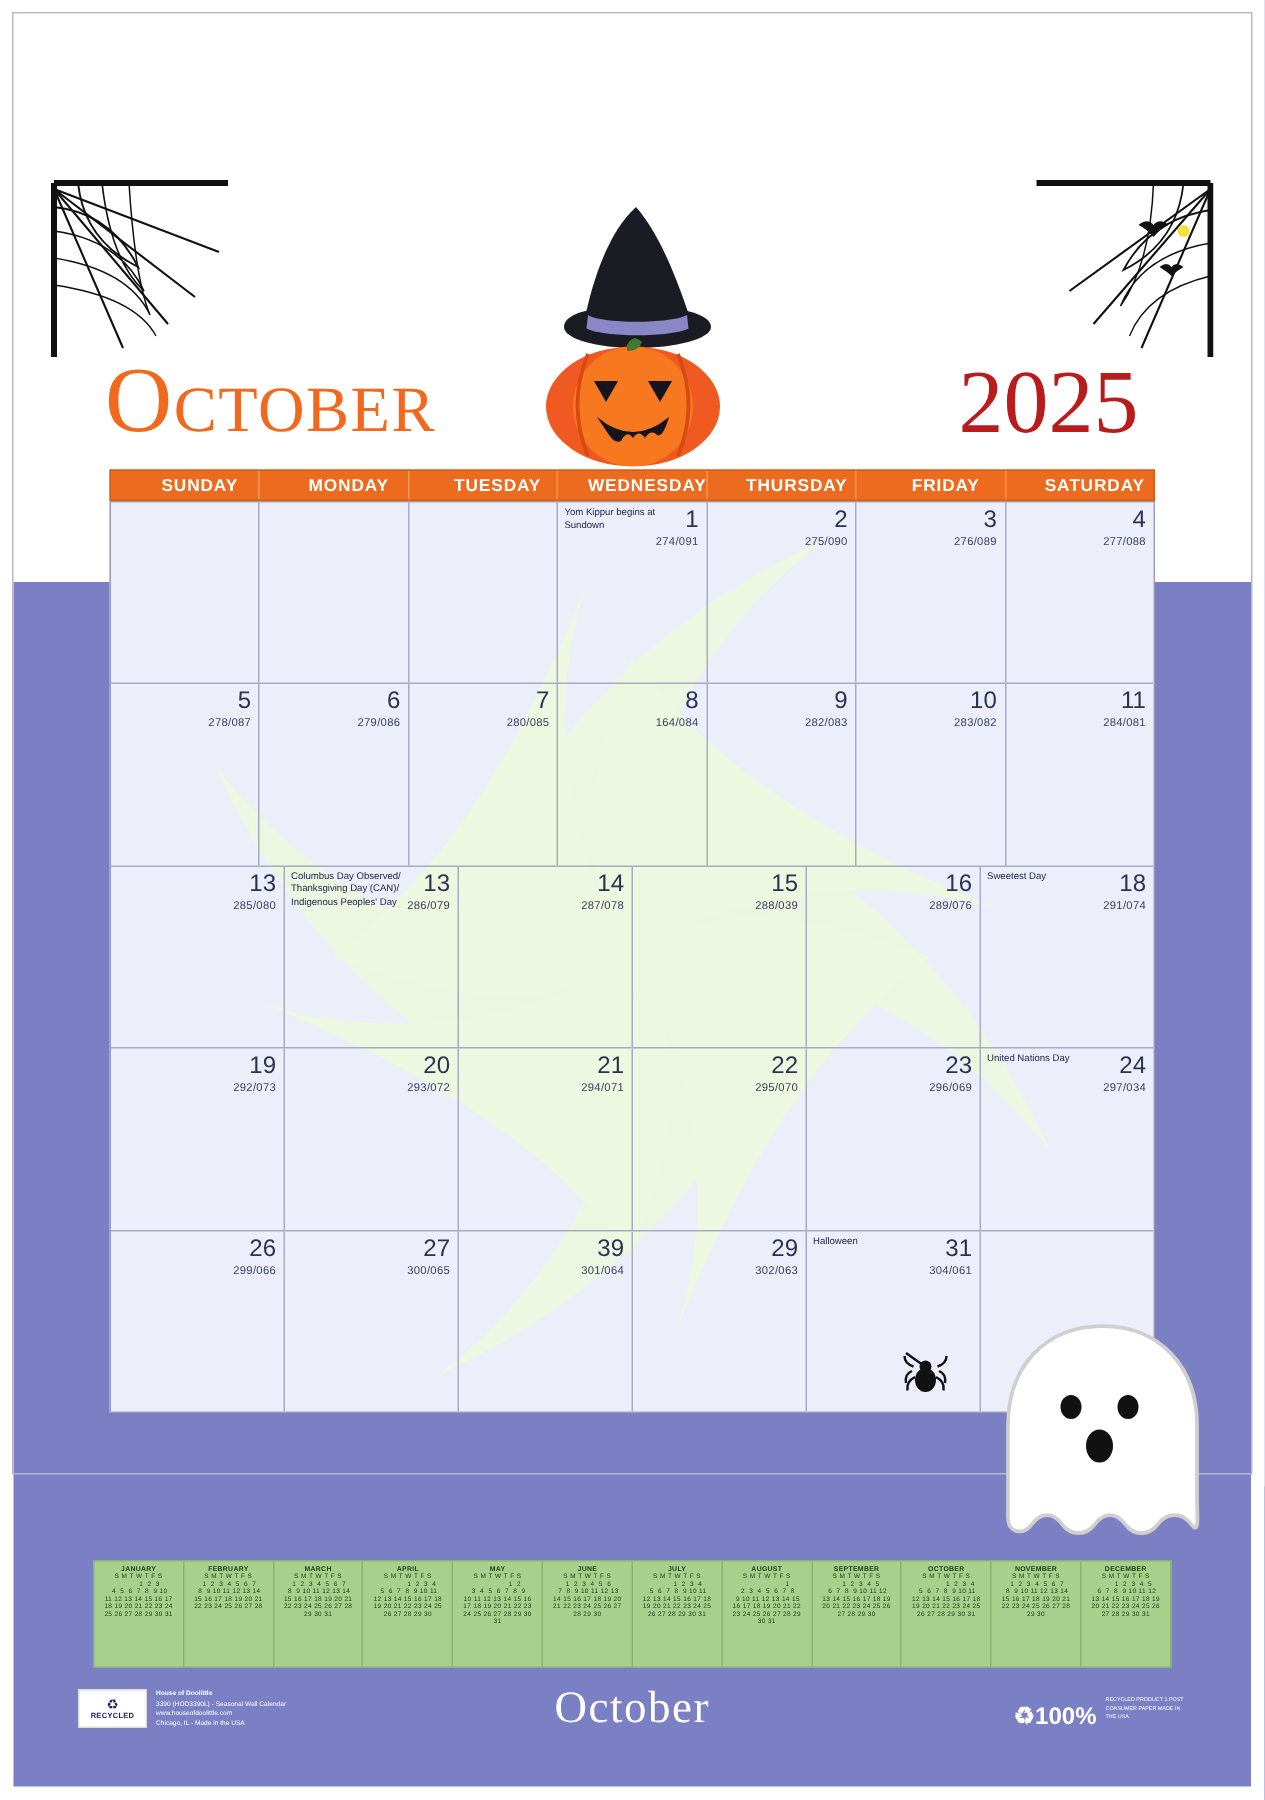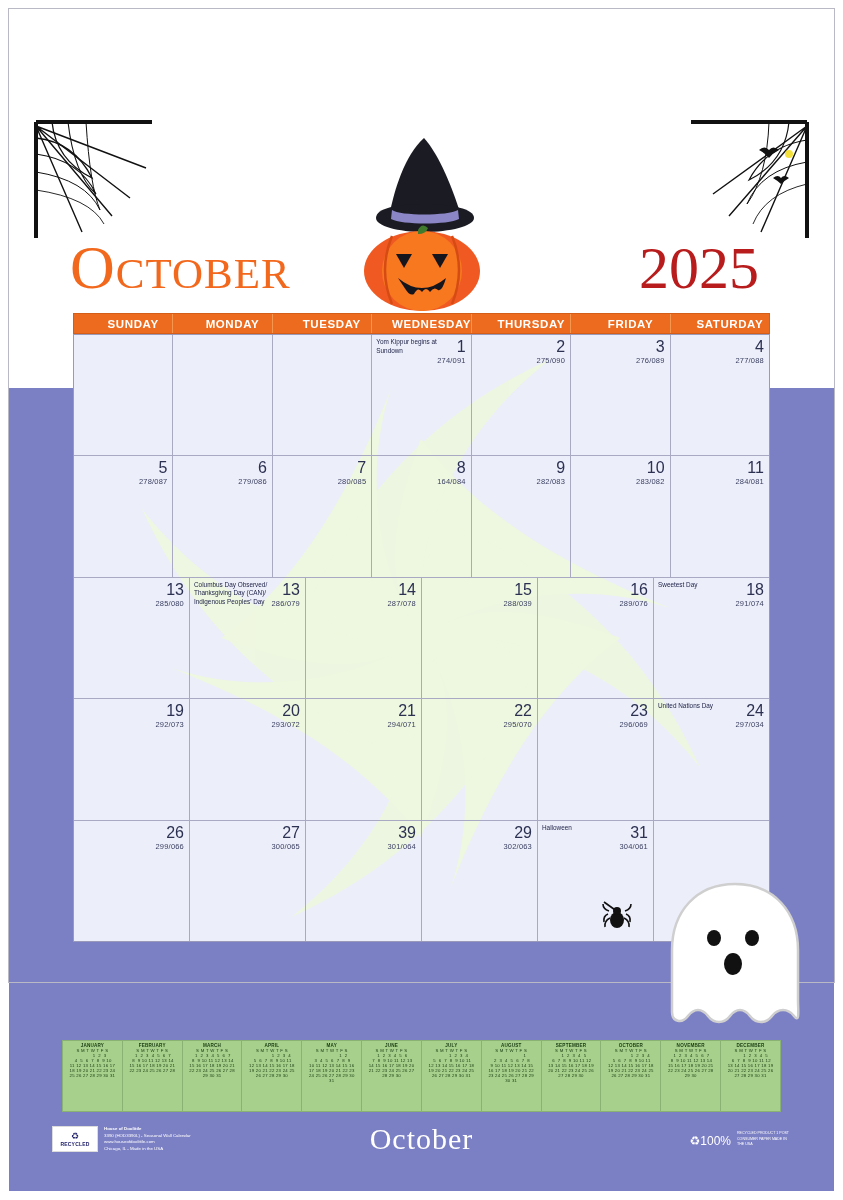--- a/index.html
+++ b/index.html
@@ -139,21 +139,21 @@
   }
   .recycle-box .rsym { font-size:9px; color:#1a1a66; line-height:1; }
   .recycle-box .rtxt { font-size:5px; font-weight:bold; color:#1a1a66; letter-spacing:0.2px; }
   .pub-info {
     position:absolute; left:104px; top:1126px; width:150px;
     font-size:4.4px; color:#ffffff; line-height:1.5;
   }
   .pub-info .bold { font-weight:bold; }
   .pcw {
     position:absolute; right:112px; top:1134px;
-    font-size:12px; color:#ffffff; font-weight:normal;
+    font-size:16px; color:#ffffff; font-weight:bold;
   }
   .pcw-note {
     position:absolute; right:52px; top:1131px; width:54px;
     font-size:3.6px; color:#ffffff; line-height:1.55; text-align:left;
   }
 </style>
 </head>
 <body>
 
 <div class="page">

